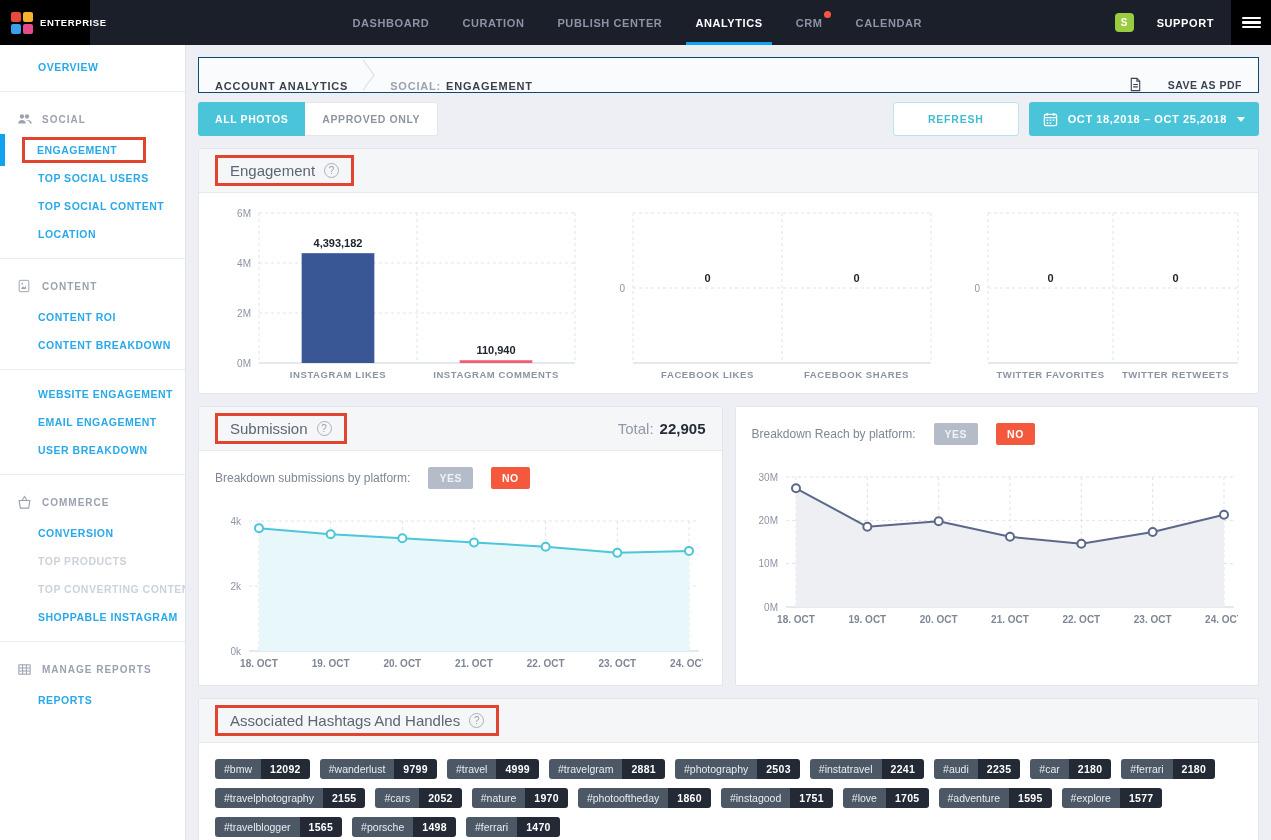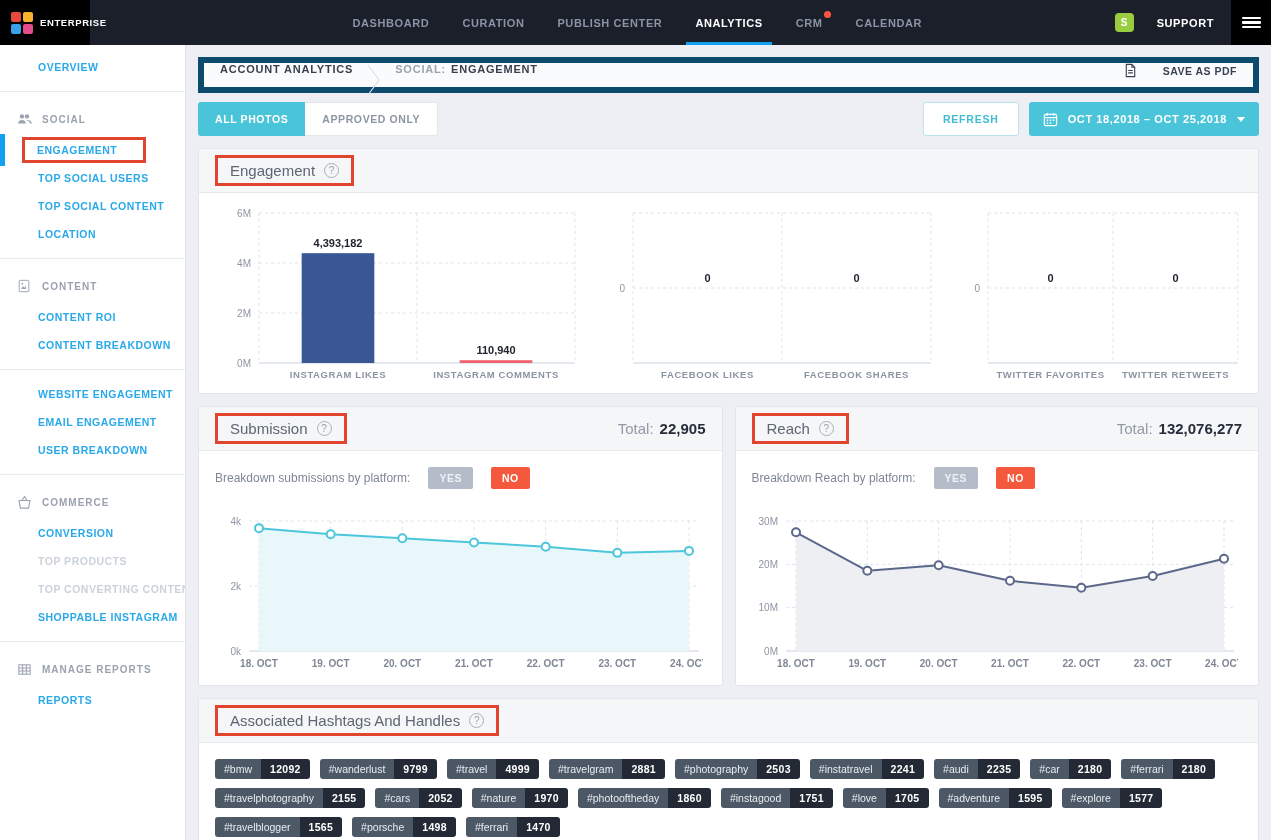--- a/index.html
+++ b/index.html
@@ -34,35 +34,35 @@
   .side-link.disabled{color:#ccd2da;cursor:default;}
   .side-link.active::before{content:'';position:absolute;left:0;top:-2px;bottom:-2px;width:5px;background:var(--tabblue);}
   .red-box-sm{display:inline-block;border:3px solid var(--annot);padding:4px 26px 4px 12px;margin:-7px 0 -7px -16px;}
   .side-head{display:flex;align-items:center;gap:10px;padding:9px 8px 9px 16px;color:#9aa2b0;font-size:10px;font-weight:700;letter-spacing:1px;white-space:nowrap;}
   .side-head .sicon{width:16px;height:16px;display:inline-flex;align-items:center;justify-content:center;}
   .divider{height:1px;background:#e8ebf0;margin:10px 0;}
 
   .main{flex:1;padding:12px;overflow:hidden;}
 
   
-  .crumbbar{background:#fafbfc;border:6px solid #0c4a6e;height:36px;display:flex;align-items:flex-start;padding:0 16px;}
+  .crumbbar{background:#fafbfc;border:1px solid #0c4a6e;height:36px;display:flex;align-items:flex-end;padding:0 16px;}
   .crumb-root{font-size:11px;font-weight:700;letter-spacing:.8px;color:#39404e;cursor:pointer;}
   .crumb-sep{margin:0 14px;display:flex;align-items:center;}
   .crumb-section{font-size:11px;font-weight:700;letter-spacing:.8px;color:#9aa3b0;}
   .crumb-page{font-size:11px;font-weight:700;letter-spacing:.8px;color:#39404e;margin-left:5px;}
   .savepdf{margin-left:auto;display:flex;gap:25px;align-items:center;font-size:10.5px;font-weight:700;letter-spacing:.5px;color:#3a4354;cursor:pointer;}
 
   
   .filterrow{display:flex;align-items:center;margin-top:9px;}
   .seg{display:flex;}
   .seg-btn{height:34px;display:flex;align-items:center;padding:0 17px;font-size:10.5px;font-weight:700;letter-spacing:.6px;cursor:pointer;}
   .seg-btn.on{background:var(--teal);color:#fff;border-radius:3px 0 0 3px;}
   .seg-btn.off{background:#fff;color:#8d95a3;border:1px solid #e3e7ec;border-left:none;border-radius:0 3px 3px 0;}
   .filter-right{margin-left:auto;display:flex;gap:10px;}
-  .refresh-btn{height:34px;padding:0 19px;background:#fff;border:1px solid #b7e4ee;color:#41bcd2;font-weight:700;font-size:10.5px;letter-spacing:.8px;border-radius:3px;display:flex;align-items:center;cursor:pointer;}
+  .refresh-btn{height:34px;padding:0 34px;background:#fff;border:1px solid #b7e4ee;color:#41bcd2;font-weight:700;font-size:10.5px;letter-spacing:.8px;border-radius:3px;display:flex;align-items:center;cursor:pointer;}
   .date-btn{height:34px;padding:0 14px;background:var(--teal);color:#fff;font-weight:700;font-size:11px;letter-spacing:.6px;border-radius:3px;display:flex;align-items:center;gap:10px;cursor:pointer;}
   .caret{width:0;height:0;border-left:4px solid transparent;border-right:4px solid transparent;border-top:5px solid #fff;}
 
   
   .card{background:#fff;border:1px solid #e2e6ec;border-radius:2px;margin-top:12px;}
   .card-head{height:44px;background:#f5f6f8;border-bottom:1px solid #e6e9ee;display:flex;align-items:center;padding:0 16px;}
   .red-box{border:3px solid var(--annot);padding:4px 12px;display:inline-flex;align-items:center;gap:9px;}
   .panel-title{font-size:15px;color:#5d6673;white-space:nowrap;}
   .help{width:15px;height:15px;border:1px solid #a9b1bd;border-radius:50%;color:#98a0ad;font-size:10px;line-height:13px;text-align:center;display:inline-block;flex:none;}
   .help::after{content:"?";}
@@ -358,27 +358,20 @@
                   <text x="187.33333333333334" y="154" text-anchor="middle" font-size="10" font-weight="bold" fill="#7f8795">20. OCT</text>
                   <text x="259" y="154" text-anchor="middle" font-size="10" font-weight="bold" fill="#7f8795">21. OCT</text>
                   <text x="330.6666666666667" y="154" text-anchor="middle" font-size="10" font-weight="bold" fill="#7f8795">22. OCT</text>
                   <text x="402.3333333333333" y="154" text-anchor="middle" font-size="10" font-weight="bold" fill="#7f8795">23. OCT</text>
                   <text x="474" y="154" text-anchor="middle" font-size="10" font-weight="bold" fill="#7f8795">24. OCT</text>
                 </svg></div>
           </div>
         </section>
 
         <section class="card">
-          <div class="card-head">
-            <span class="red-box">
-              <span class="panel-title">Reach</span>
-              <span class="help"></span>
-            </span>
-            <span class="head-total"><span>Total:</span><b>132,076,277</b></span>
-          </div>
           <div class="card-body">
             <div class="breakdown">
               <span>Breakdown Reach by platform:</span>
               <span class="pill yes">YES</span>
               <span class="pill no">NO</span>
             </div>
             <div><svg width="486" height="162">
                   <line x1="44" y1="8" x2="44" y2="138" stroke="#dde3ec" stroke-dasharray="3,3"></line>
                   <line x1="115.33333333333333" y1="8" x2="115.33333333333333" y2="138" stroke="#dde3ec" stroke-dasharray="3,3"></line>
                   <line x1="186.66666666666666" y1="8" x2="186.66666666666666" y2="138" stroke="#dde3ec" stroke-dasharray="3,3"></line>

